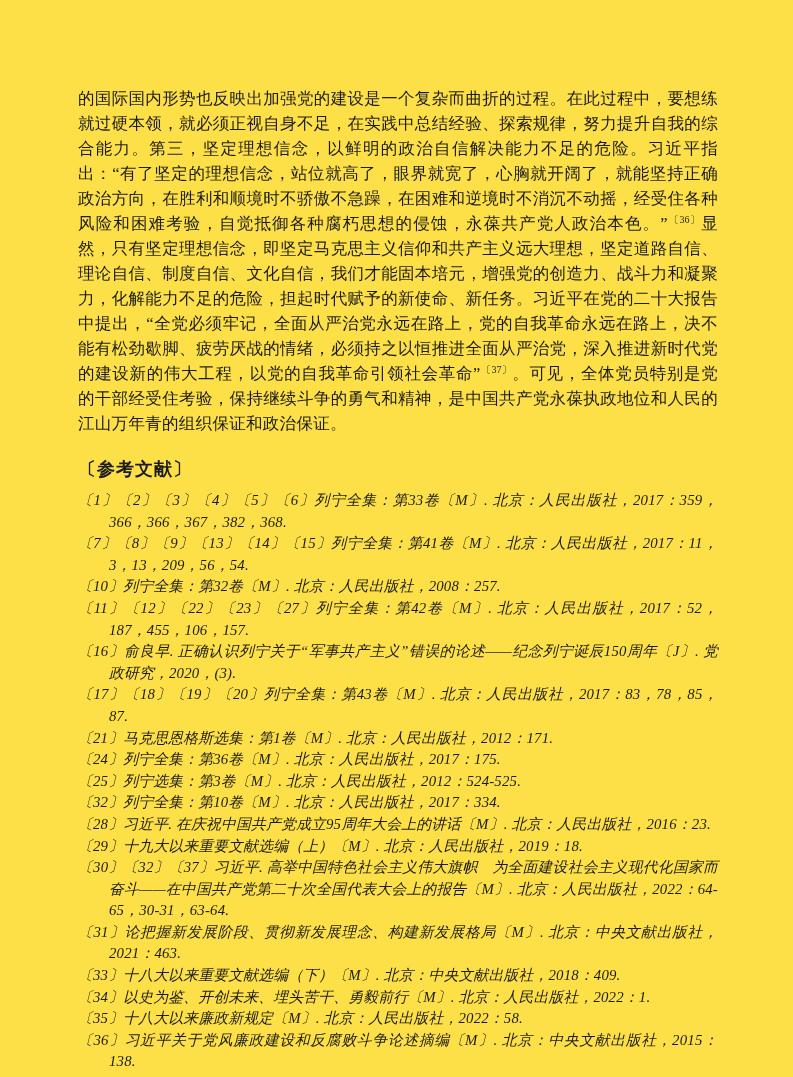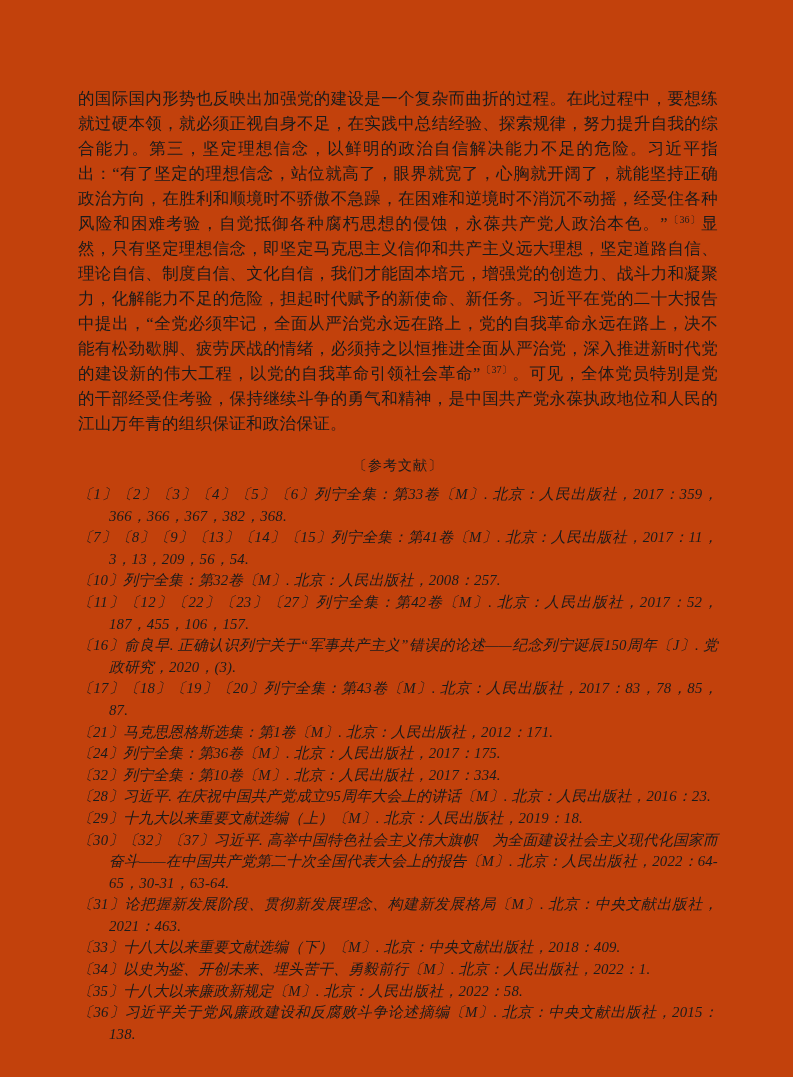--- a/index.html
+++ b/index.html
@@ -4,21 +4,21 @@
 <style>
   html, body {
     margin: 0;
     padding: 0;
     background: #ffffff;
   }
   .page {
     position: relative;
     width: 793px;
     height: 1077px;
-    background: #c2410c;
+    background: #fde047;
     box-sizing: border-box;
     padding: 86px 75px 0 78px;
     font-family: "Liberation Serif", "DejaVu Serif", serif;
     color: #1b1b1b;
     overflow: hidden;
   }
   .body-text {
     margin: 0;
     font-size: 16.5px;
     line-height: 25px;
@@ -27,23 +27,22 @@
     letter-spacing: 0.3px;
   }
   .body-text sup {
     font-size: 10px;
     line-height: 0;
     vertical-align: super;
     letter-spacing: 0;
   }
   .ref-header {
     margin: 21px 0 9px 0;
-    text-align: center;
-    font-weight: normal;
-    font-size: 14px;
+    font-weight: bold;
+    font-size: 18px;
     letter-spacing: 1px;
   }
   .ref-list {
     font-size: 14.8px;
     line-height: 21.6px;
     font-style: italic;
   }
   .ref-entry {
     padding-left: 31px;
     text-indent: -31px;
@@ -63,20 +62,21 @@
 
   <div class="ref-list">
       <div class="ref-entry">〔1〕〔2〕〔3〕〔4〕〔5〕〔6〕列宁全集：第33卷〔M〕. 北京：人民出版社，2017：359，366，366，367，382，368.</div>
       <div class="ref-entry">〔7〕〔8〕〔9〕〔13〕〔14〕〔15〕列宁全集：第41卷〔M〕. 北京：人民出版社，2017：11，3，13，209，56，54.</div>
       <div class="ref-entry">〔10〕列宁全集：第32卷〔M〕. 北京：人民出版社，2008：257.</div>
       <div class="ref-entry">〔11〕〔12〕〔22〕〔23〕〔27〕列宁全集：第42卷〔M〕. 北京：人民出版社，2017：52，187，455，106，157.</div>
       <div class="ref-entry">〔16〕俞良早. 正确认识列宁关于“军事共产主义”错误的论述——纪念列宁诞辰150周年〔J〕. 党政研究，2020，(3).</div>
       <div class="ref-entry">〔17〕〔18〕〔19〕〔20〕列宁全集：第43卷〔M〕. 北京：人民出版社，2017：83，78，85，87.</div>
       <div class="ref-entry">〔21〕马克思恩格斯选集：第1卷〔M〕. 北京：人民出版社，2012：171.</div>
       <div class="ref-entry">〔24〕列宁全集：第36卷〔M〕. 北京：人民出版社，2017：175.</div>
+      <div class="ref-entry">〔25〕列宁选集：第3卷〔M〕. 北京：人民出版社，2012：524-525.</div>
       <div class="ref-entry">〔32〕列宁全集：第10卷〔M〕. 北京：人民出版社，2017：334.</div>
       <div class="ref-entry">〔28〕习近平. 在庆祝中国共产党成立95周年大会上的讲话〔M〕. 北京：人民出版社，2016：23.</div>
       <div class="ref-entry">〔29〕十九大以来重要文献选编（上）〔M〕. 北京：人民出版社，2019：18.</div>
       <div class="ref-entry">〔30〕〔32〕〔37〕习近平. 高举中国特色社会主义伟大旗帜　为全面建设社会主义现代化国家而奋斗——在中国共产党第二十次全国代表大会上的报告〔M〕. 北京：人民出版社，2022：64-65，30-31，63-64.</div>
       <div class="ref-entry">〔31〕论把握新发展阶段、贯彻新发展理念、构建新发展格局〔M〕. 北京：中央文献出版社，2021：463.</div>
       <div class="ref-entry">〔33〕十八大以来重要文献选编（下）〔M〕. 北京：中央文献出版社，2018：409.</div>
       <div class="ref-entry">〔34〕以史为鉴、开创未来、埋头苦干、勇毅前行〔M〕. 北京：人民出版社，2022：1.</div>
       <div class="ref-entry">〔35〕十八大以来廉政新规定〔M〕. 北京：人民出版社，2022：58.</div>
       <div class="ref-entry">〔36〕习近平关于党风廉政建设和反腐败斗争论述摘编〔M〕. 北京：中央文献出版社，2015：138.</div>
     </div>

